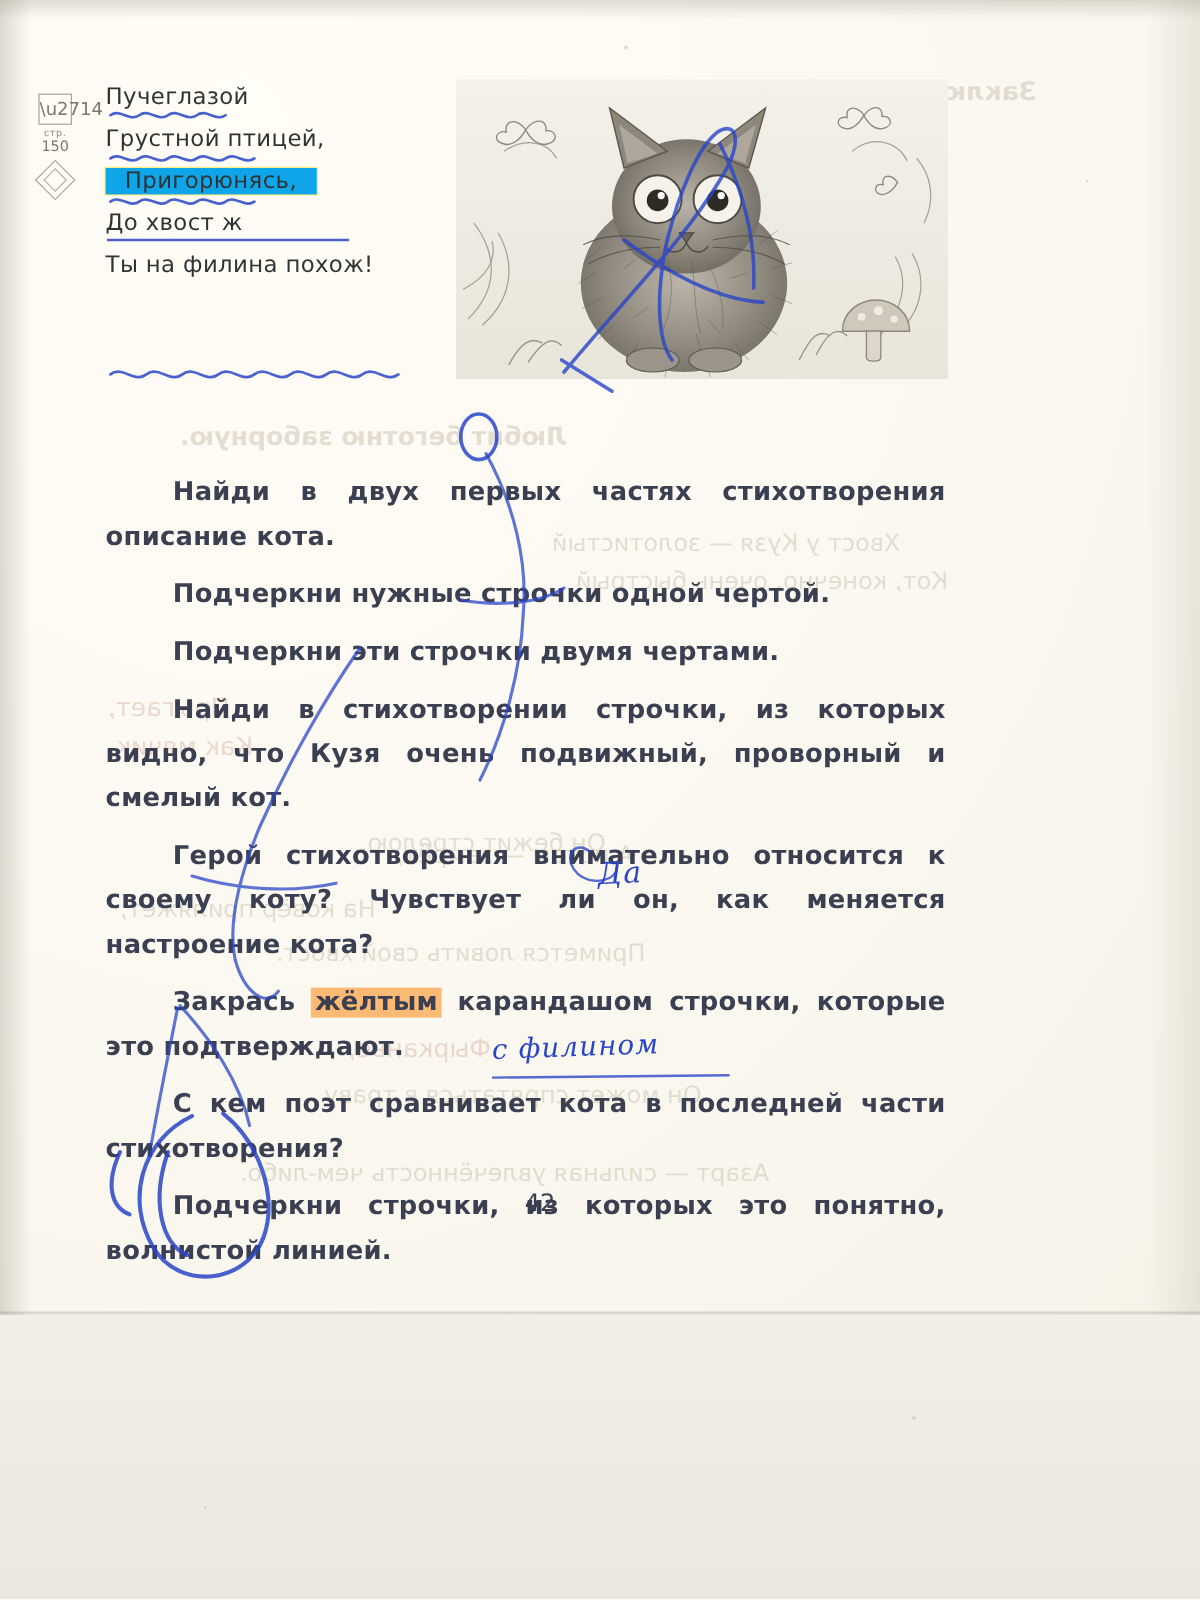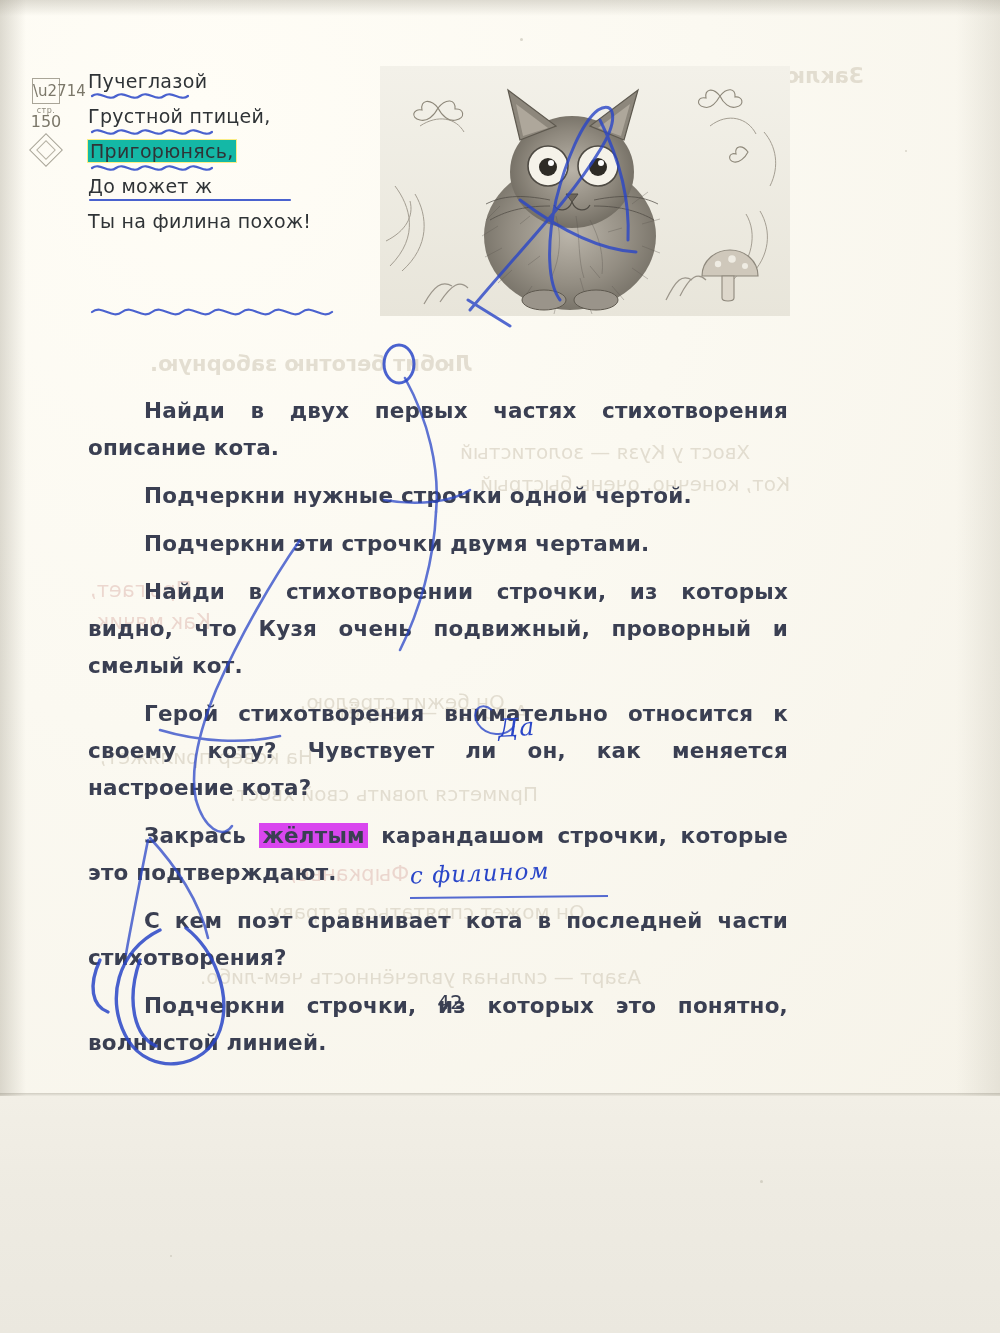--- a/index.html
+++ b/index.html
@@ -95,21 +95,21 @@
     color: #7b7769;
   }
   .stamp-label {
     font-size: 8px;
     line-height: 10px;
     color: #8d8a7d;
     letter-spacing: .5px;
     margin-top: 2px;
   }
   .stamp-num {
-    font-size: 16px;
+    font-size: 12px;
     line-height: 12px;
     color: #7b7769;
   }
   .stamp-diamond {
     margin: 10px auto 0 auto;
     width: 22px;
     height: 22px;
     border: 1px solid #a9a598;
     transform: rotate(45deg);
     position: relative;
@@ -128,23 +128,23 @@
     left: 88px;
     top: 64px;
     width: 330px;
     font-size: 19px;
     line-height: 35px;
     color: #2f3336;
     letter-spacing: .3px;
   }
   .poem .line { position: relative; white-space: nowrap; }
   .hl {
-    background: #14b8a6;
+    background: #0ea5e9;
     box-shadow: 0 0 0 1px rgba(247,226,60,.6);
-    padding: 0 2px;
+    padding: 0 16px;
   }
 
   
   .illu {
     position: absolute;
     left: 380px;
     top: 66px;
     width: 410px;
     height: 250px;
   }
@@ -158,21 +158,21 @@
     font-size: 21.5px;
     line-height: 37px;
     font-weight: bold;
     color: #3a3f52;
     text-align: justify;
     letter-spacing: .2px;
   }
   .qtext p { margin: 0 0 11px 0; text-indent: 56px; }
   .qtext p:last-child { margin-bottom: 16px; }
   .yellowword {
-    background: #d946ef;
+    background: #fdba74;
     padding: 0 3px;
   }
 
   
   .hand {
     position: absolute;
     color: #2a46c8;
     font-family: "DejaVu Serif", serif;
     font-style: italic;
     font-size: 25px;
@@ -241,21 +241,21 @@
     <div class="stamp-box">\u2714</div>
     <div class="stamp-label">стр.</div>
     <div class="stamp-num">150</div>
     <div class="stamp-diamond"></div>
   </div>
 
   <div class="poem">
     <div class="line"><span>Пучеглазой</span></div>
     <div class="line"><span>Грустной птицей,</span></div>
     <div class="line"><span class="hl">Пригорюнясь,</span></div>
-    <div class="line"><span>До может ж</span></div>
+    <div class="line"><span>До хвост ж</span></div>
     <div class="line"><span>Ты на филина похож!</span></div>
   </div>
 
   <div class="illu">
     <svg width="410" height="250" viewBox="0 0 410 250">
       <defs>
         <radialGradient id="furG" cx="50%" cy="48%" r="58%">
           <stop offset="0%" stop-color="#b9b3a8"></stop>
           <stop offset="60%" stop-color="#8e887d"></stop>
           <stop offset="100%" stop-color="#6b665c"></stop>

